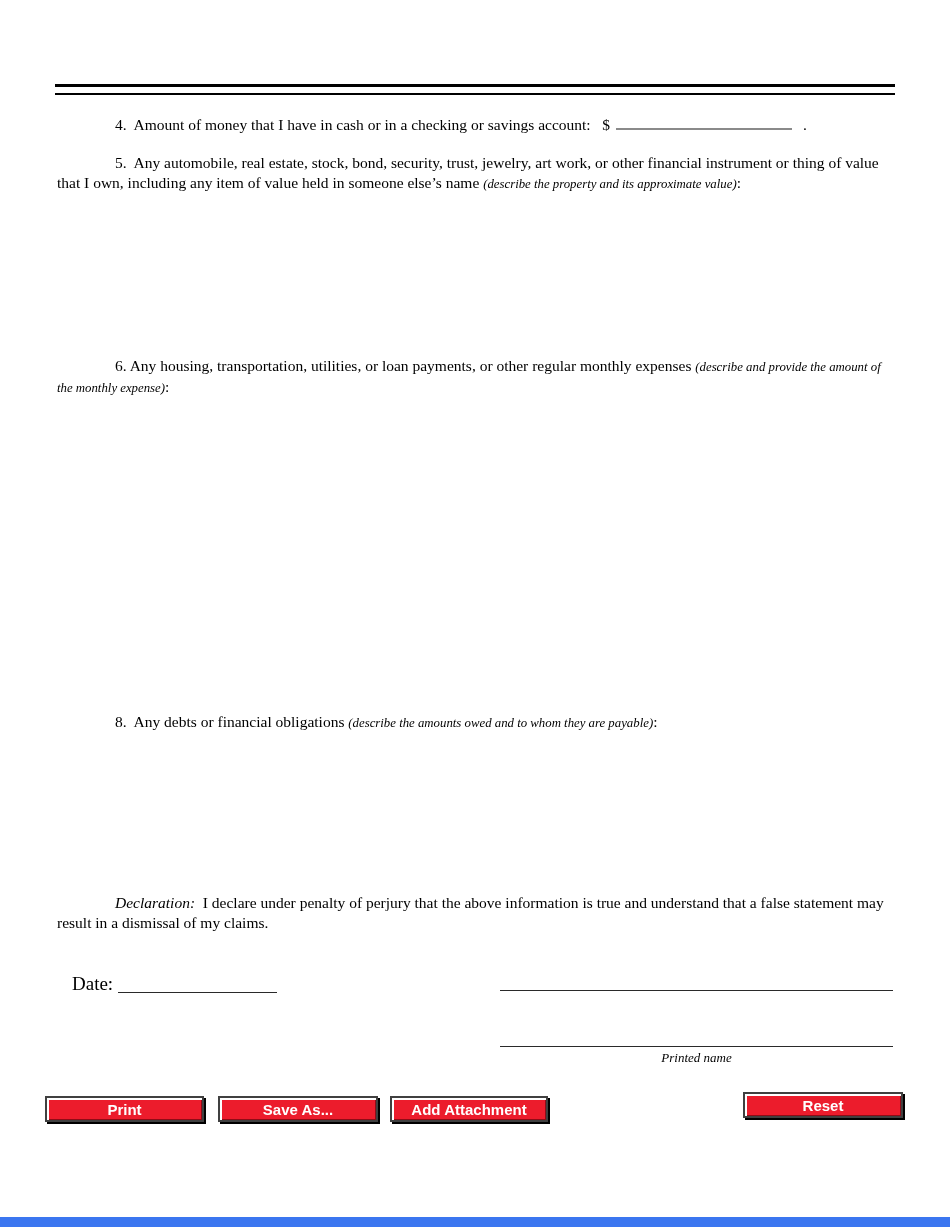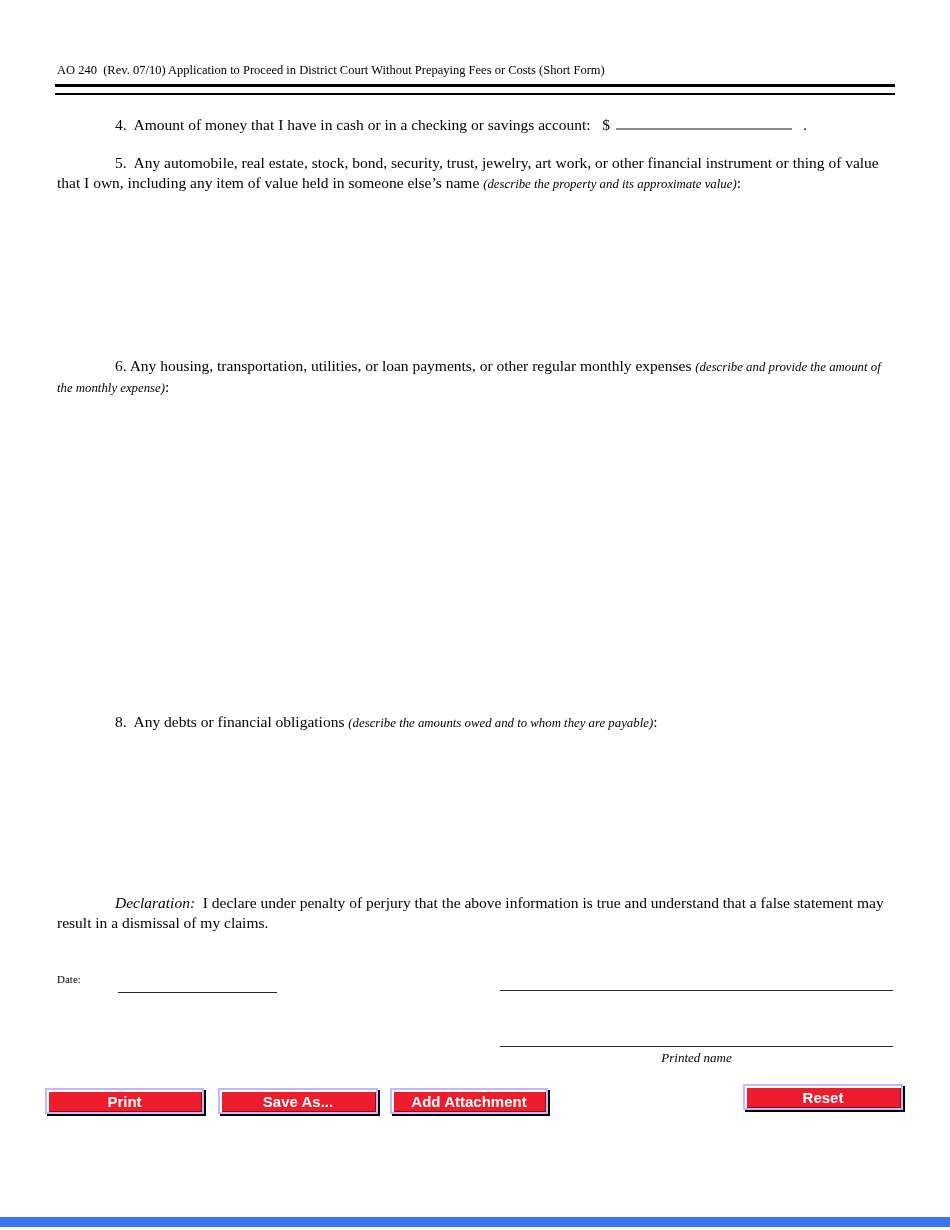--- a/index.html
+++ b/index.html
@@ -38,22 +38,22 @@
   .blank-field {
     display: inline-block;
     width: 176px;
     height: 15px;
     border-bottom: 2px solid #8a8a8a;
     margin: 0 7px 0 6px;
     vertical-align: baseline;
   }
   .date-label {
     position: absolute;
-    left: 57px; top: 973px;
-    font-size: 11px;
+    left: 72px; top: 973px;
+    font-size: 19px;
   }
   .date-line {
     position: absolute;
     left: 118px; top: 992px;
     width: 159px; height: 0;
     border-top: 1.6px solid #2a2a2a;
   }
   .sig-line {
     position: absolute;
     left: 500px; width: 393px; height: 0;
@@ -63,45 +63,45 @@
     position: absolute;
     left: 500px; width: 393px;
     text-align: center;
     font-style: italic;
     font-size: 13px;
   }
   .btn {
     position: absolute;
     height: 22px;
     background: #ec1c2c;
-    border: 2px solid #c4b5fd;
+    border: 2px solid #404040;
     box-shadow: 2px 2px 0 #000, inset 2px 2px 0 #ffffff, inset -1px -1px 0 #8f0b16;
     color: #ffffff;
     font-family: "Liberation Sans", sans-serif;
     font-weight: bold;
     font-size: 15px;
     display: flex;
     align-items: center;
     justify-content: center;
     cursor: pointer;
     padding: 0;
+    margin-top: 8px;
   }
   .bottom-bar {
     position: absolute;
     left: 0; top: 1217px;
     width: 950px; height: 10px;
     background: #3b76f0;
   }
 </style>
 </head>
 <body>
 
 <div class="page">
 
-  <div class="hdr">AO 240  (Rev. 07/10) Application to Proceed in District Court Without Prepaying Fees or Costs (Short Form)</div>
   <div class="double-rule"></div>
 
   <div class="para" style="top:113px;">
     <span>4.  Amount of money that I have in cash or in a checking or savings account:   $</span><span class="blank-field"></span><span> .</span>
   </div>
 
   <div class="para" style="top:153px;">
     <span>5.  Any automobile, real estate, stock, bond, security, trust, jewelry, art work, or other financial instrument or thing of value that I own, including any item of value held in someone else’s name </span><span class="it">(describe the property and its approximate value)</span><span>:</span>
   </div>
 

